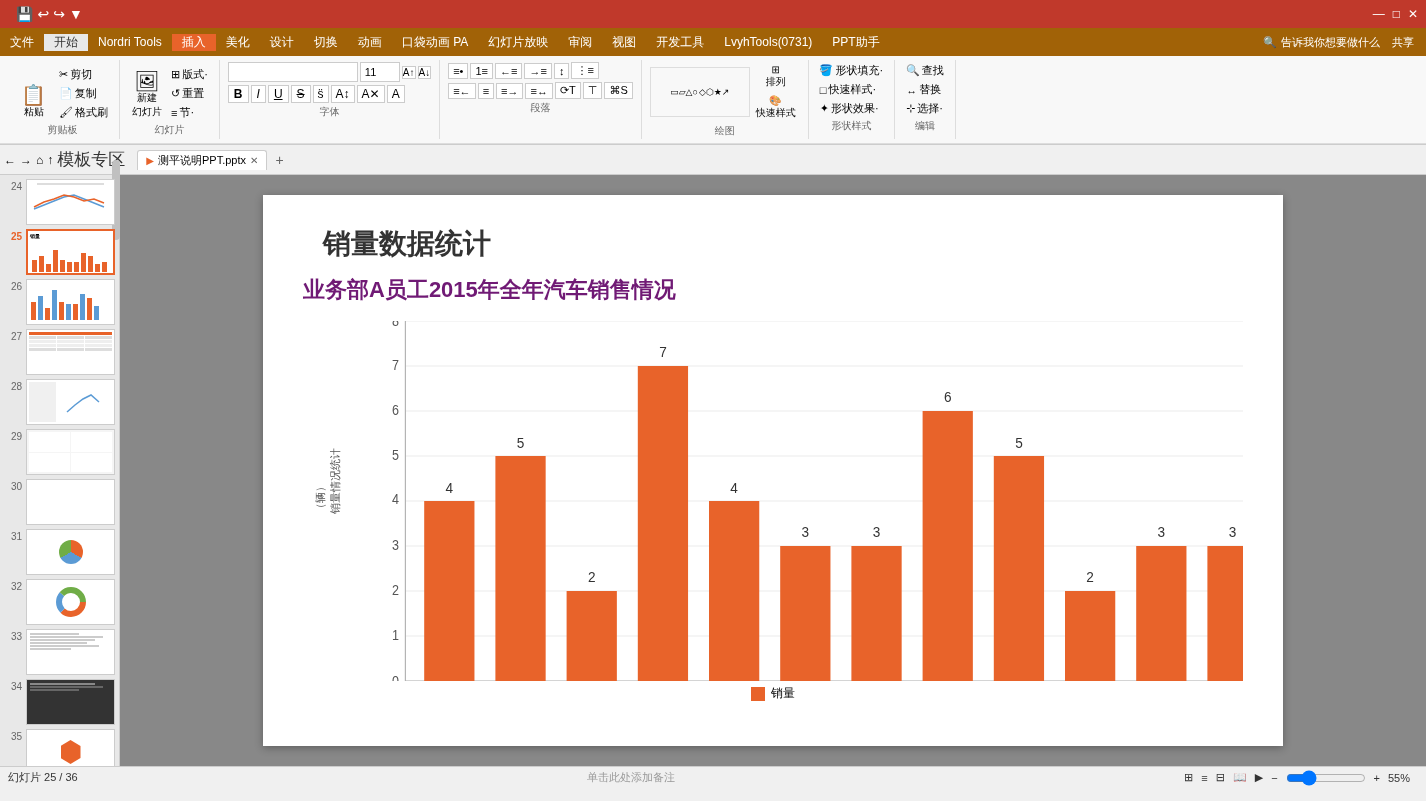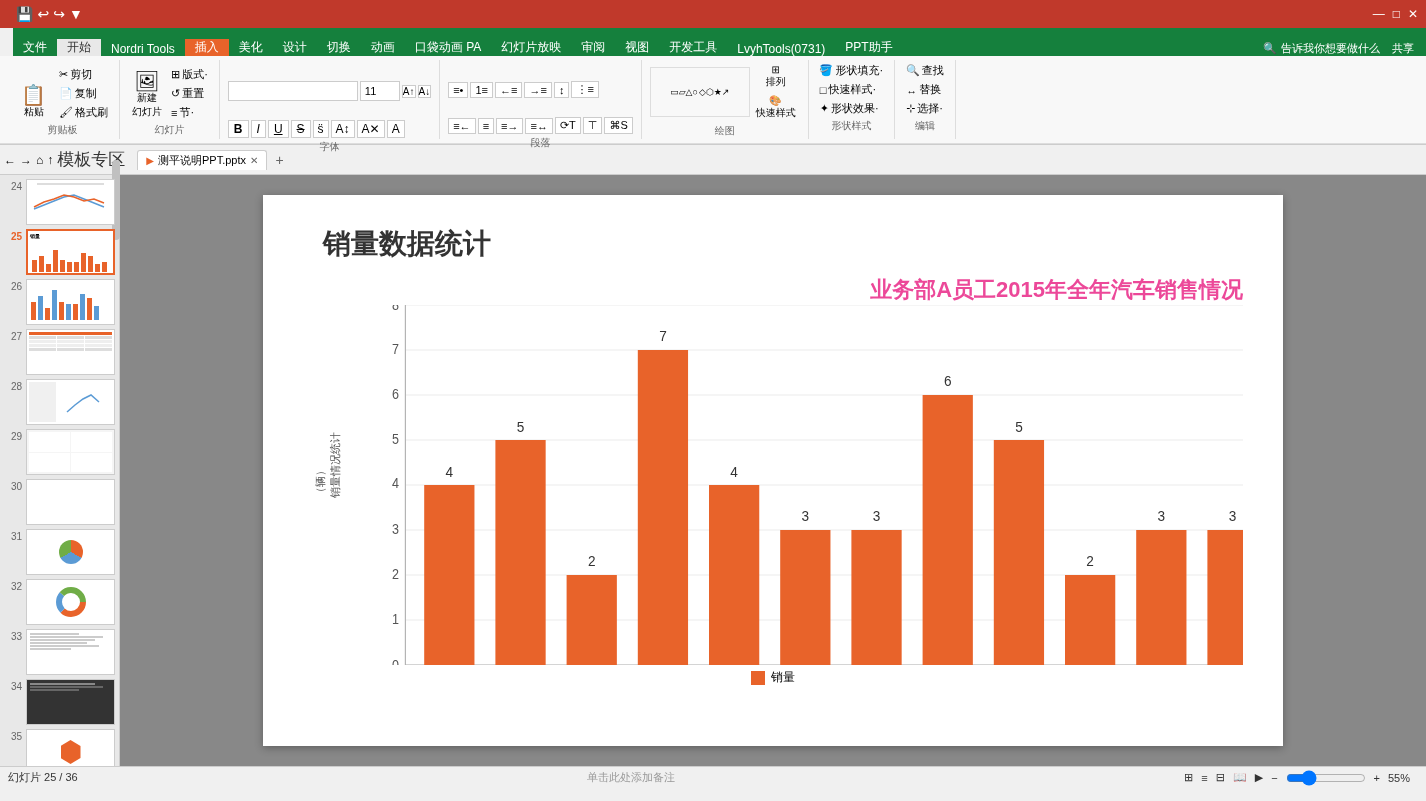--- a/index.html
+++ b/index.html
@@ -1,20 +1,20 @@
 <!DOCTYPE html>
 <html><head>
   <meta charset="utf-8">
   <style>
     * { box-sizing: border-box; margin: 0; padding: 0; }
     body { font-family: 'Microsoft YaHei', SimSun, Arial, sans-serif; font-size: 12px; background: #f0f0f0; overflow: hidden; width: 1426px; height: 801px; }
 
     
     .menu-bar {
-      display: flex; align-items: flex-end; background: #15803d; height: 28px; color: white; margin-left: 13px;
+      display: flex; align-items: center; background: #a16207; height: 28px; color: white;
     }
     .menu-item {
       padding: 0 10px; display: flex; align-items: center; cursor: pointer; font-size: 12px; white-space: nowrap;
     }
     .menu-item.active { background: #e8e8e8; color: #333; }
 
     
     .ribbon {
       background: #f8f8f8; border-bottom: 1px solid #ccc; display: flex; flex-direction: column;
     }
@@ -83,34 +83,34 @@
     .status-bar {
       height: 22px; background: #f0f0f0; border-top: 1px solid #ccc; display: flex; align-items: center; padding: 0 8px; font-size: 11px; color: #333; gap: 16px;
     }
     .status-right { margin-left: auto; display: flex; align-items: center; gap: 8px; }
 
     
     .chart-container {
       position: absolute; top: 80px; left: 40px; right: 40px; bottom: 40px;
     }
     .chart-title {
-      text-align: right; font-size: 22px; font-weight: bold; color: #ec4899; margin-bottom: 0;
+      text-align: left; font-size: 22px; font-weight: bold; color: #701a75; margin-bottom: 16px;
     }
     .slide-title { position: absolute; top: 30px; left: 60px; font-size: 28px; font-weight: bold; color: #333; }
 
     
     .chart-legend {
       display: flex; align-items: center; justify-content: center; gap: 6px; margin-top: 8px; font-size: 12px;
     }
     .legend-box { width: 14px; height: 14px; background: #e8632a; }
 
     .input-box {
       border: 1px solid #ccc; background: white; height: 20px; font-size: 11px; padding: 0 4px; width: 100%;
     }
-    .font-row { display: flex; gap: 2px; align-items: center; margin-top: 19px; }
+    .font-row { display: flex; gap: 2px; align-items: center; }
     .quick-access { display: flex; align-items: center; gap: 4px; padding: 4px 8px; color: white; font-size: 11px; }
     .qa-icon { font-size: 14px; cursor: pointer; }
   </style>
 </head>
 <body>
 
 <div class="title-bar">
   <div class="quick-access">
     <span class="qa-icon">💾</span>
     <span class="qa-icon">↩</span>

